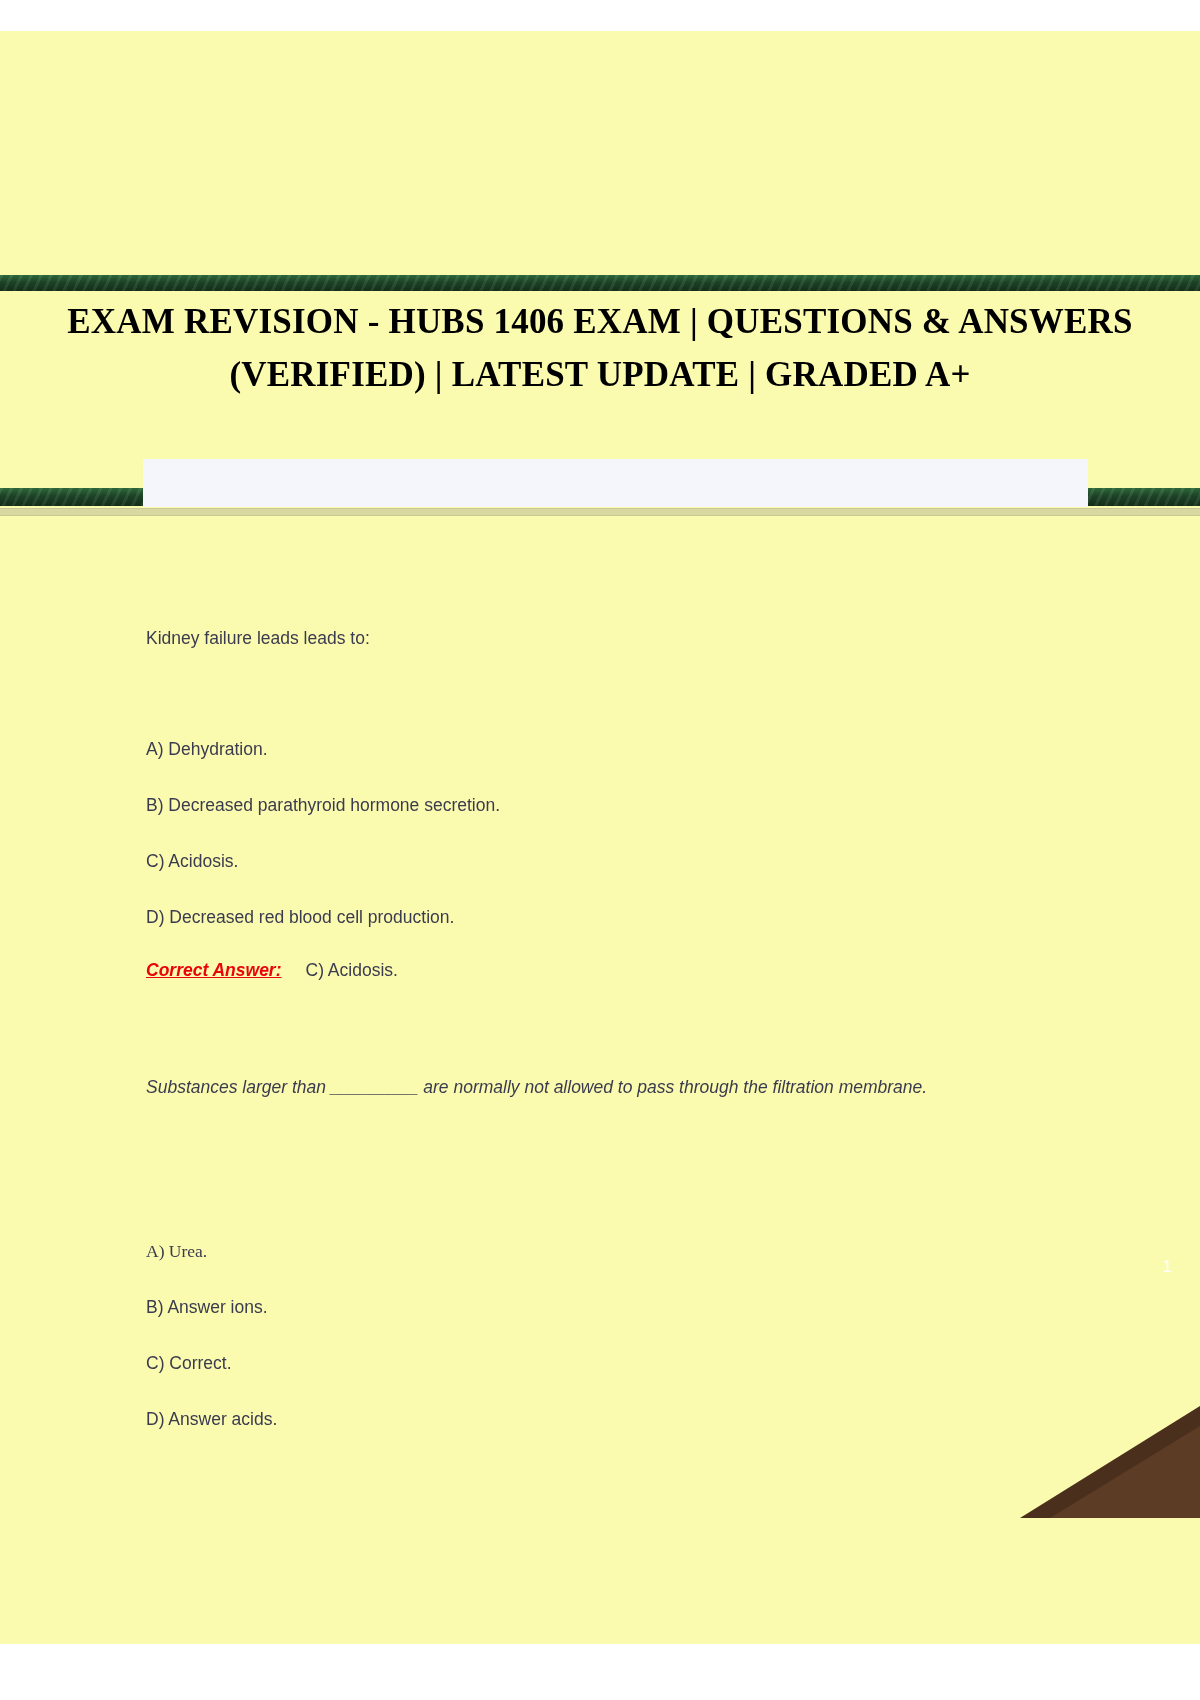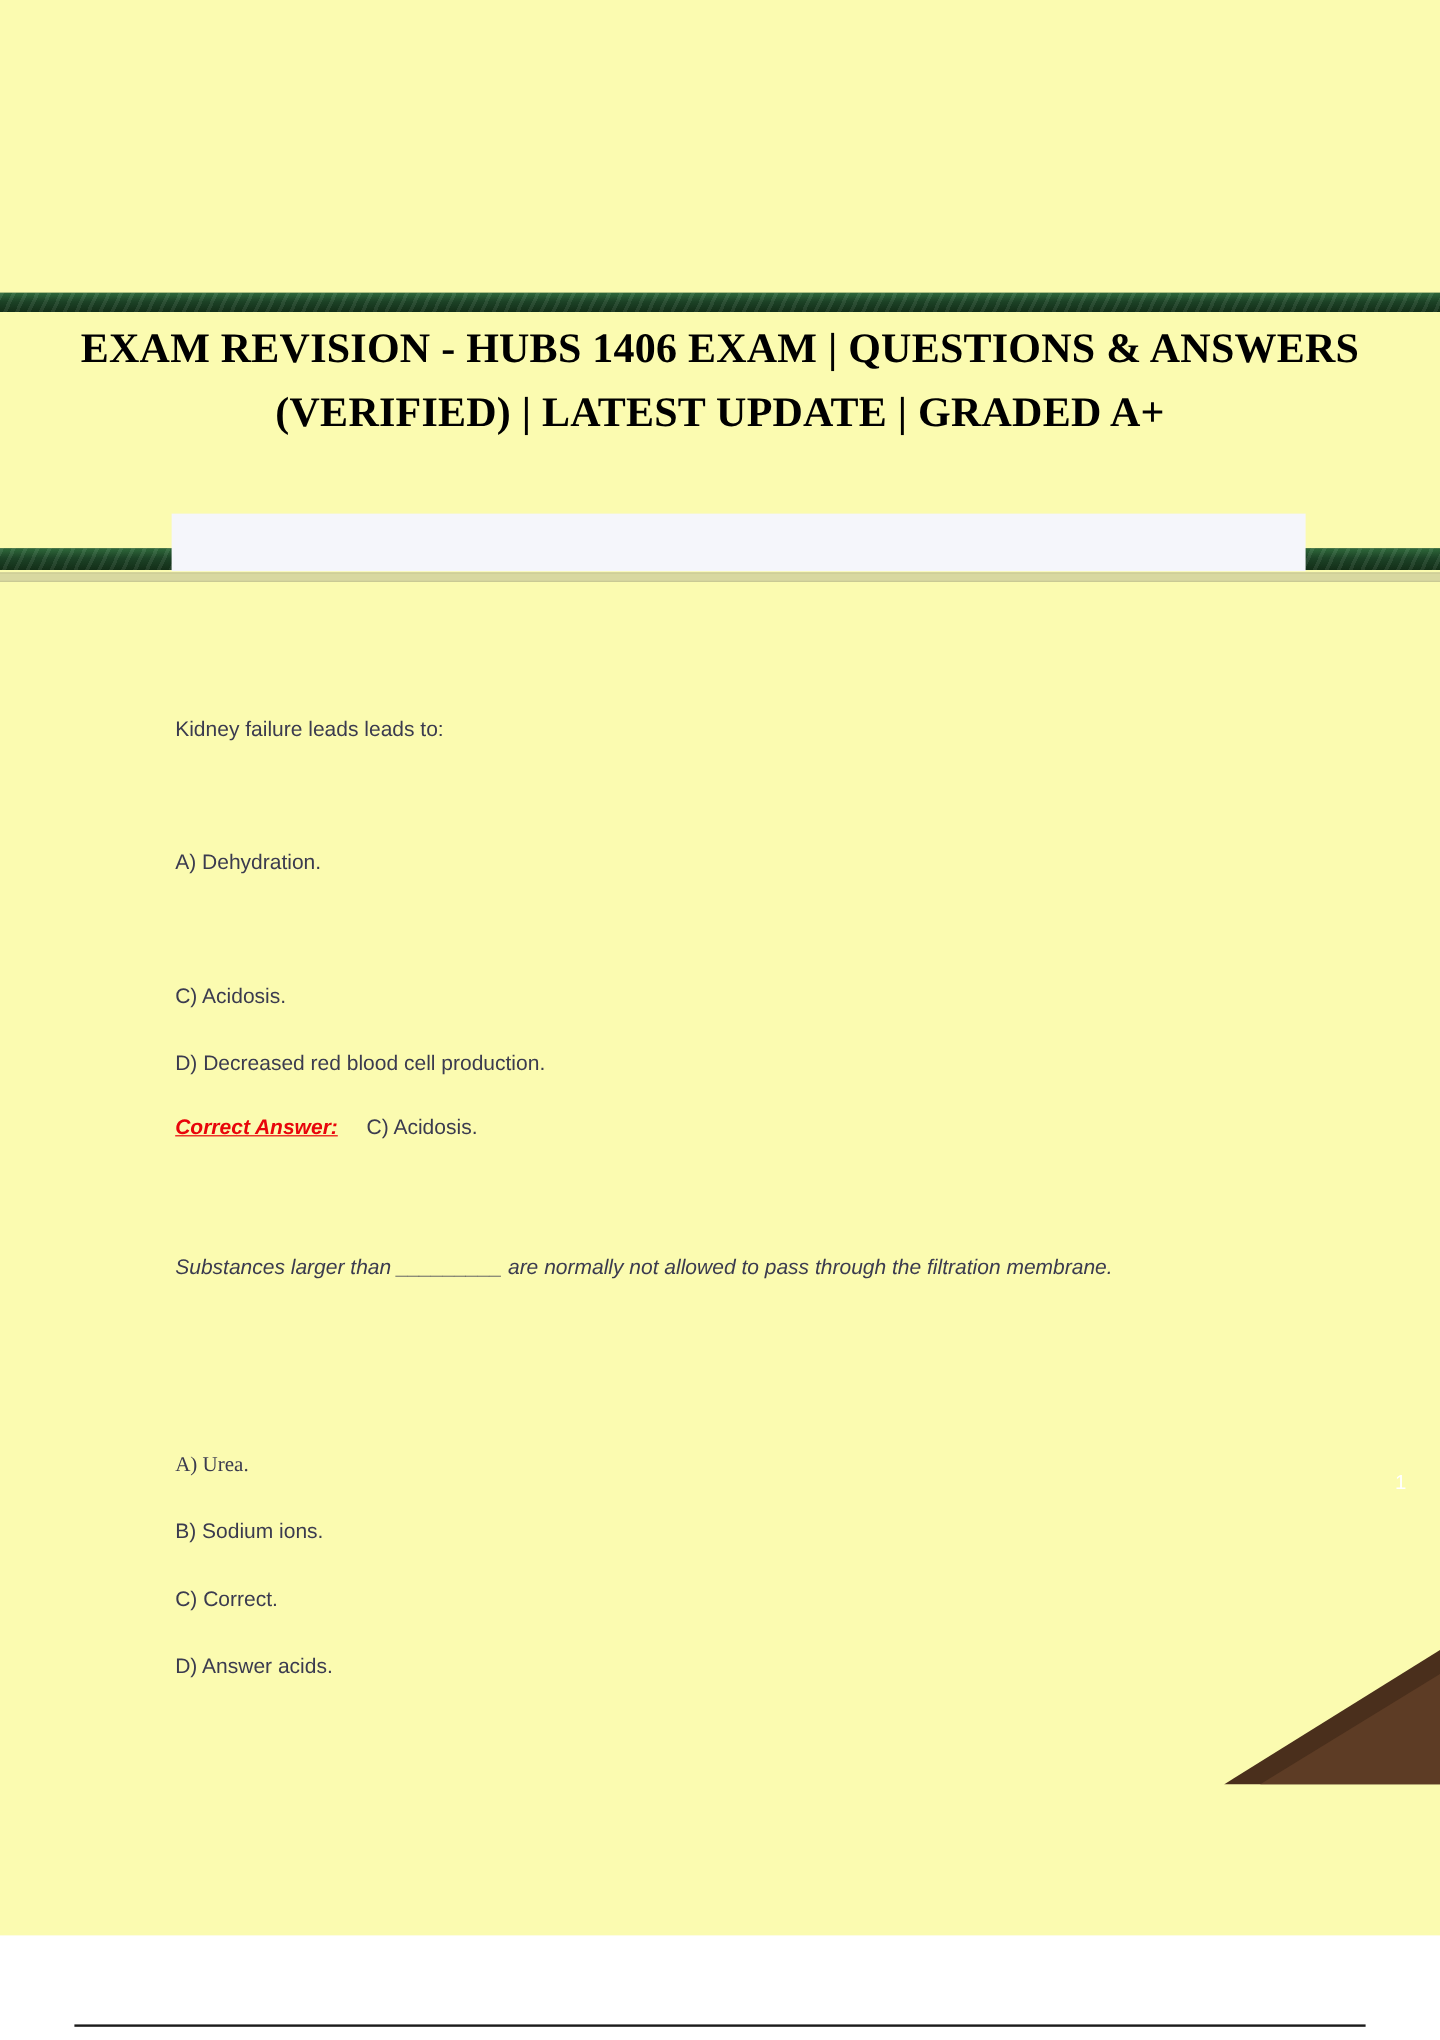--- a/index.html
+++ b/index.html
@@ -11,21 +11,22 @@
     height: 1700px;
     background: #ffffff;
     font-family: "Liberation Sans", sans-serif;
     overflow: hidden;
   }
 
   .page {
     position: relative;
     width: 1200px;
     height: 1424px;
-    background: #15803d;
+    background: #0f172a;
+    margin-top: 31px;
   }
 
   
   .sheet {
     position: absolute;
     left: 0;
     top: 0;
     width: 1200px;
     height: 1613px;
     background: #fbfbb0;
@@ -219,32 +220,33 @@
       <div class="doc-title">EXAM REVISION - HUBS 1406 EXAM | QUESTIONS &amp; ANSWERS (VERIFIED) | LATEST UPDATE | GRADED A+</div>
       <div class="banner-rule-bottom"></div>
       <div class="banner-rule-thin"></div>
     </div>
 
     <div class="field-box"></div>
 
     <div class="body-text q1-stem">Kidney failure leads leads to:</div>
 
     <div class="body-text q1-a">A) Dehydration.</div>
+    <div class="body-text q1-b">B) Decreased parathyroid hormone secretion.</div>
     <div class="body-text q1-c">C) Acidosis.</div>
     <div class="body-text q1-d">D) Decreased red blood cell production.</div>
 
     <div class="answer-row">
       <span class="answer-label">Correct Answer:</span>
       <span class="answer-value">C) Acidosis.</span>
     </div>
 
     <div class="body-text q2-stem">Substances larger than _________ are normally not allowed to pass through the filtration membrane.</div>
 
     <div class="body-text q2-a">A) Urea.</div>
-    <div class="body-text q2-b">B) Sodium ions.</div>
+    <div class="body-text q2-b">B) Answer ions.</div>
     <div class="body-text q2-c">C) Correct.</div>
     <div class="body-text q2-d">D) Answer acids.</div>
 
     <div class="corner">
       <div class="corner-tri"></div>
       <div class="corner-tri-inner"></div>
     </div>
   </div>
 
   <div class="page-number">1</div>

